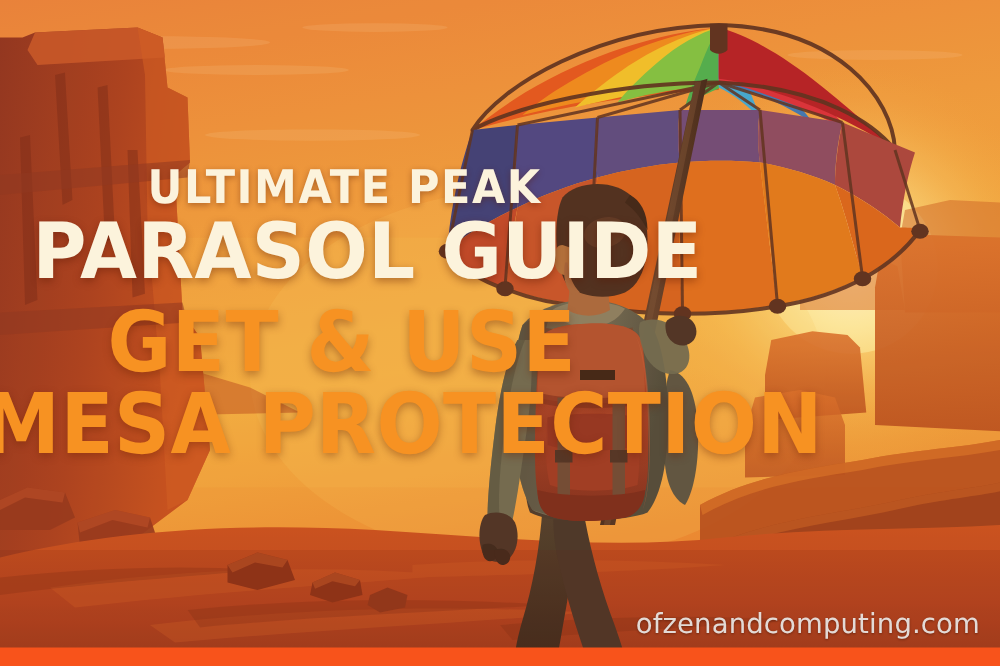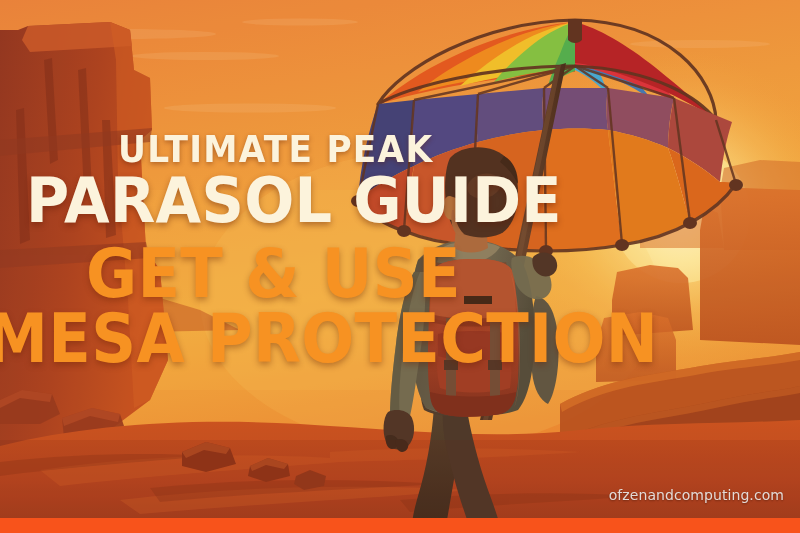--- a/index.html
+++ b/index.html
@@ -92,21 +92,21 @@
     transform-origin: left top;
     text-shadow: 0 3px 7px rgba(105, 35, 5, 0.40);
   }
 
   
   .watermark {
     position: absolute;
     right: 16px;
     top: 487px;
     font-family: "DejaVu Sans", "Liberation Sans", sans-serif;
-    font-size: 14px;
+    font-size: 22px;
     font-weight: 400;
     color: #E7E3E0;
     letter-spacing: 0.005em;
     opacity: 0.95;
     text-shadow: 0 1px 2px rgba(40, 10, 0, 0.45);
   }
 
   
   .bottom-bar {
     position: absolute;

